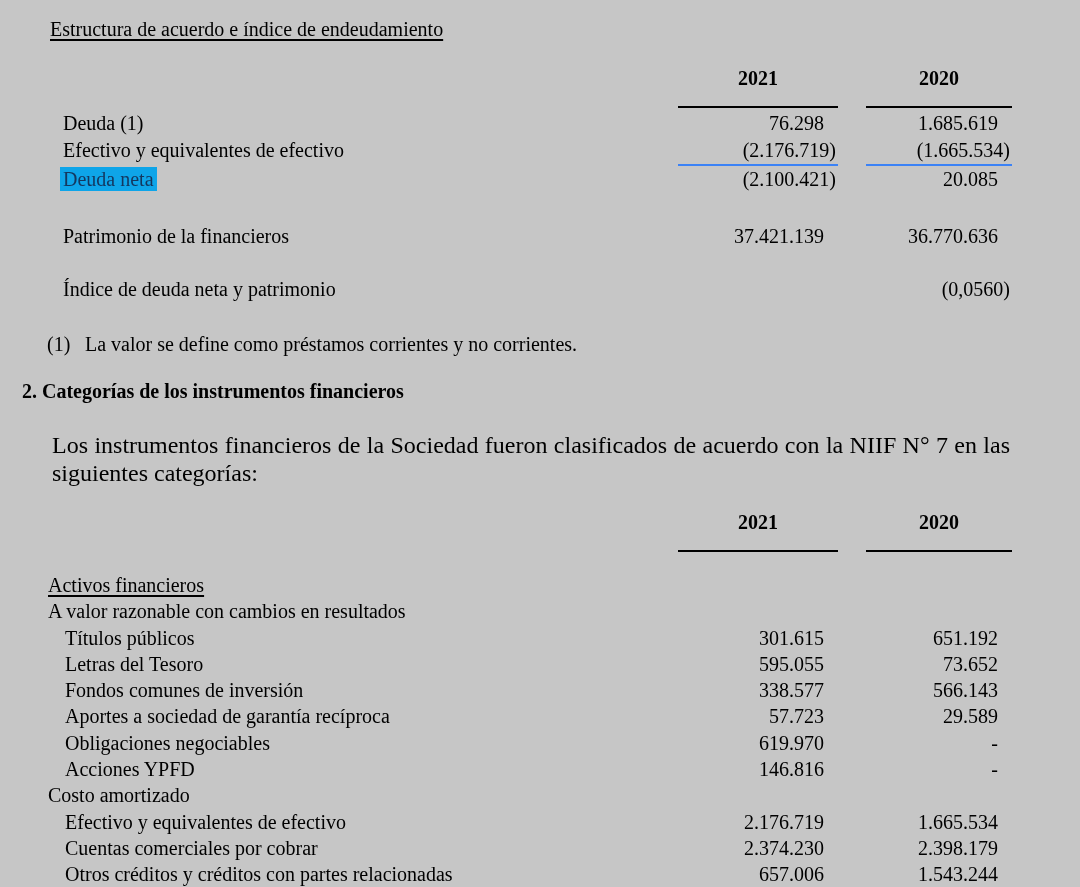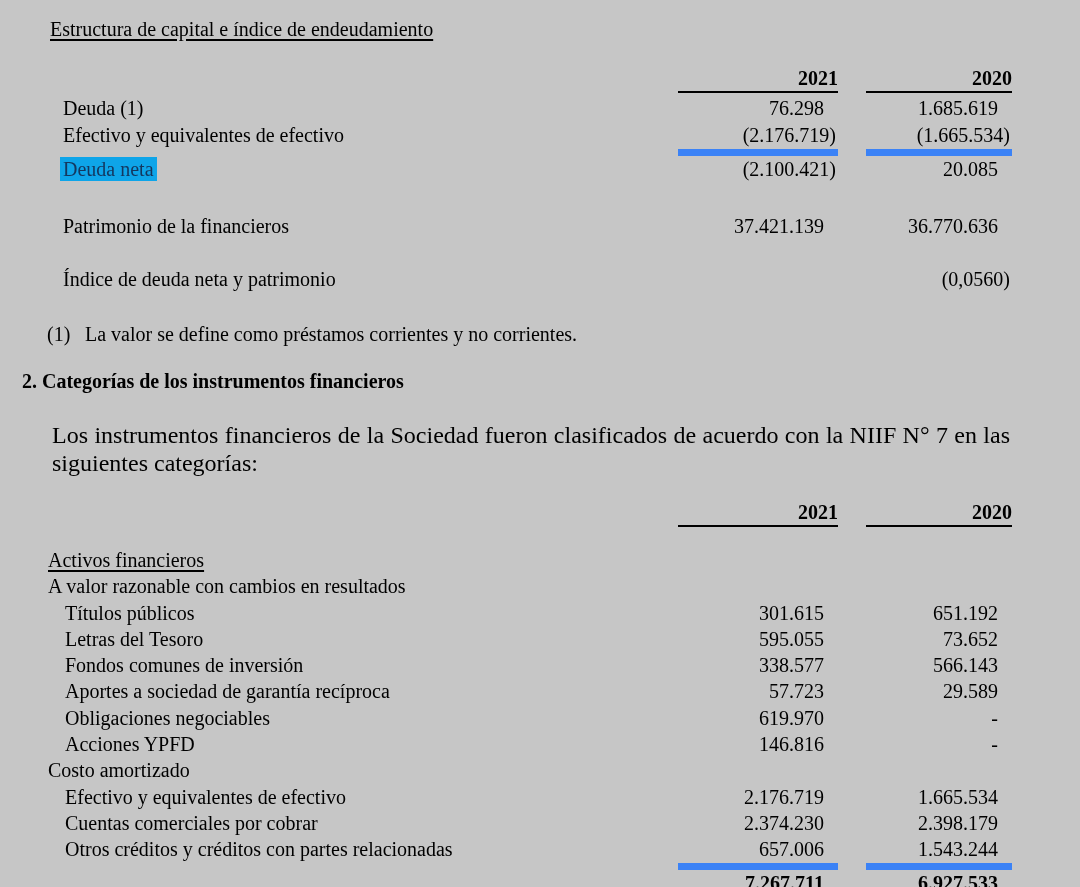--- a/index.html
+++ b/index.html
@@ -19,25 +19,25 @@
   }
 
   
   .vrow{display:flex;align-items:baseline;line-height:27px;font-size:20px;}
   .vlabel{flex:1;min-width:0;}
   .c1{width:160px;box-sizing:border-box;}
   .c2{width:146px;margin-left:28px;box-sizing:border-box;}
   .num{text-align:right;padding-right:14px;}
   .num.paren{padding-right:2px;}
   .hcell{
-    text-align:right;font-weight:bold;
+    text-align:center;font-weight:bold;
     border-bottom:2px solid #000;
-    padding-bottom:1px;line-height:24px;
-  }
-  .u-bot{border-bottom:7px solid #3b82f6;text-align:right;}
+    padding-bottom:16px;line-height:24px;
+  }
+  .u-bot{border-bottom:2px solid #3b82f6;text-align:right;}
   .dbl-bot{border-bottom:6px double #000;}
   .bold{font-weight:bold;}
   .indent{padding-left:17px;}
   .u-label{text-decoration:underline;text-underline-offset:3px;}
 
   .t1{margin:25px 68px 0 63px;}
   .t1 .hdr{margin-bottom:2px;}
   .sp30{height:30px;}
   .sp26{height:26px;}
 
@@ -68,21 +68,21 @@
   .t2{margin:23px 68px 0 48px;}
   .t2 .rows{margin-top:20px;}
   .t2 .vrow{line-height:26.3px;}
   .t2 .total-row{line-height:27px;}
 </style>
 </head>
 <body style="background: rgb(198, 198, 198);">
 
 <div class="page">
 
-  <div class="doc-title">Estructura de capital e índice de endeudamiento</div>
+  <div class="doc-title">Estructura de acuerdo e índice de endeudamiento</div>
 
   <div class="t1">
     <div class="vrow hdr">
       <div class="vlabel"></div>
       <div class="c1 hcell">2021</div>
       <div class="c2 hcell">2020</div>
     </div>
 
     <div class="vrow">
       <div class="vlabel">Deuda (1)</div>

